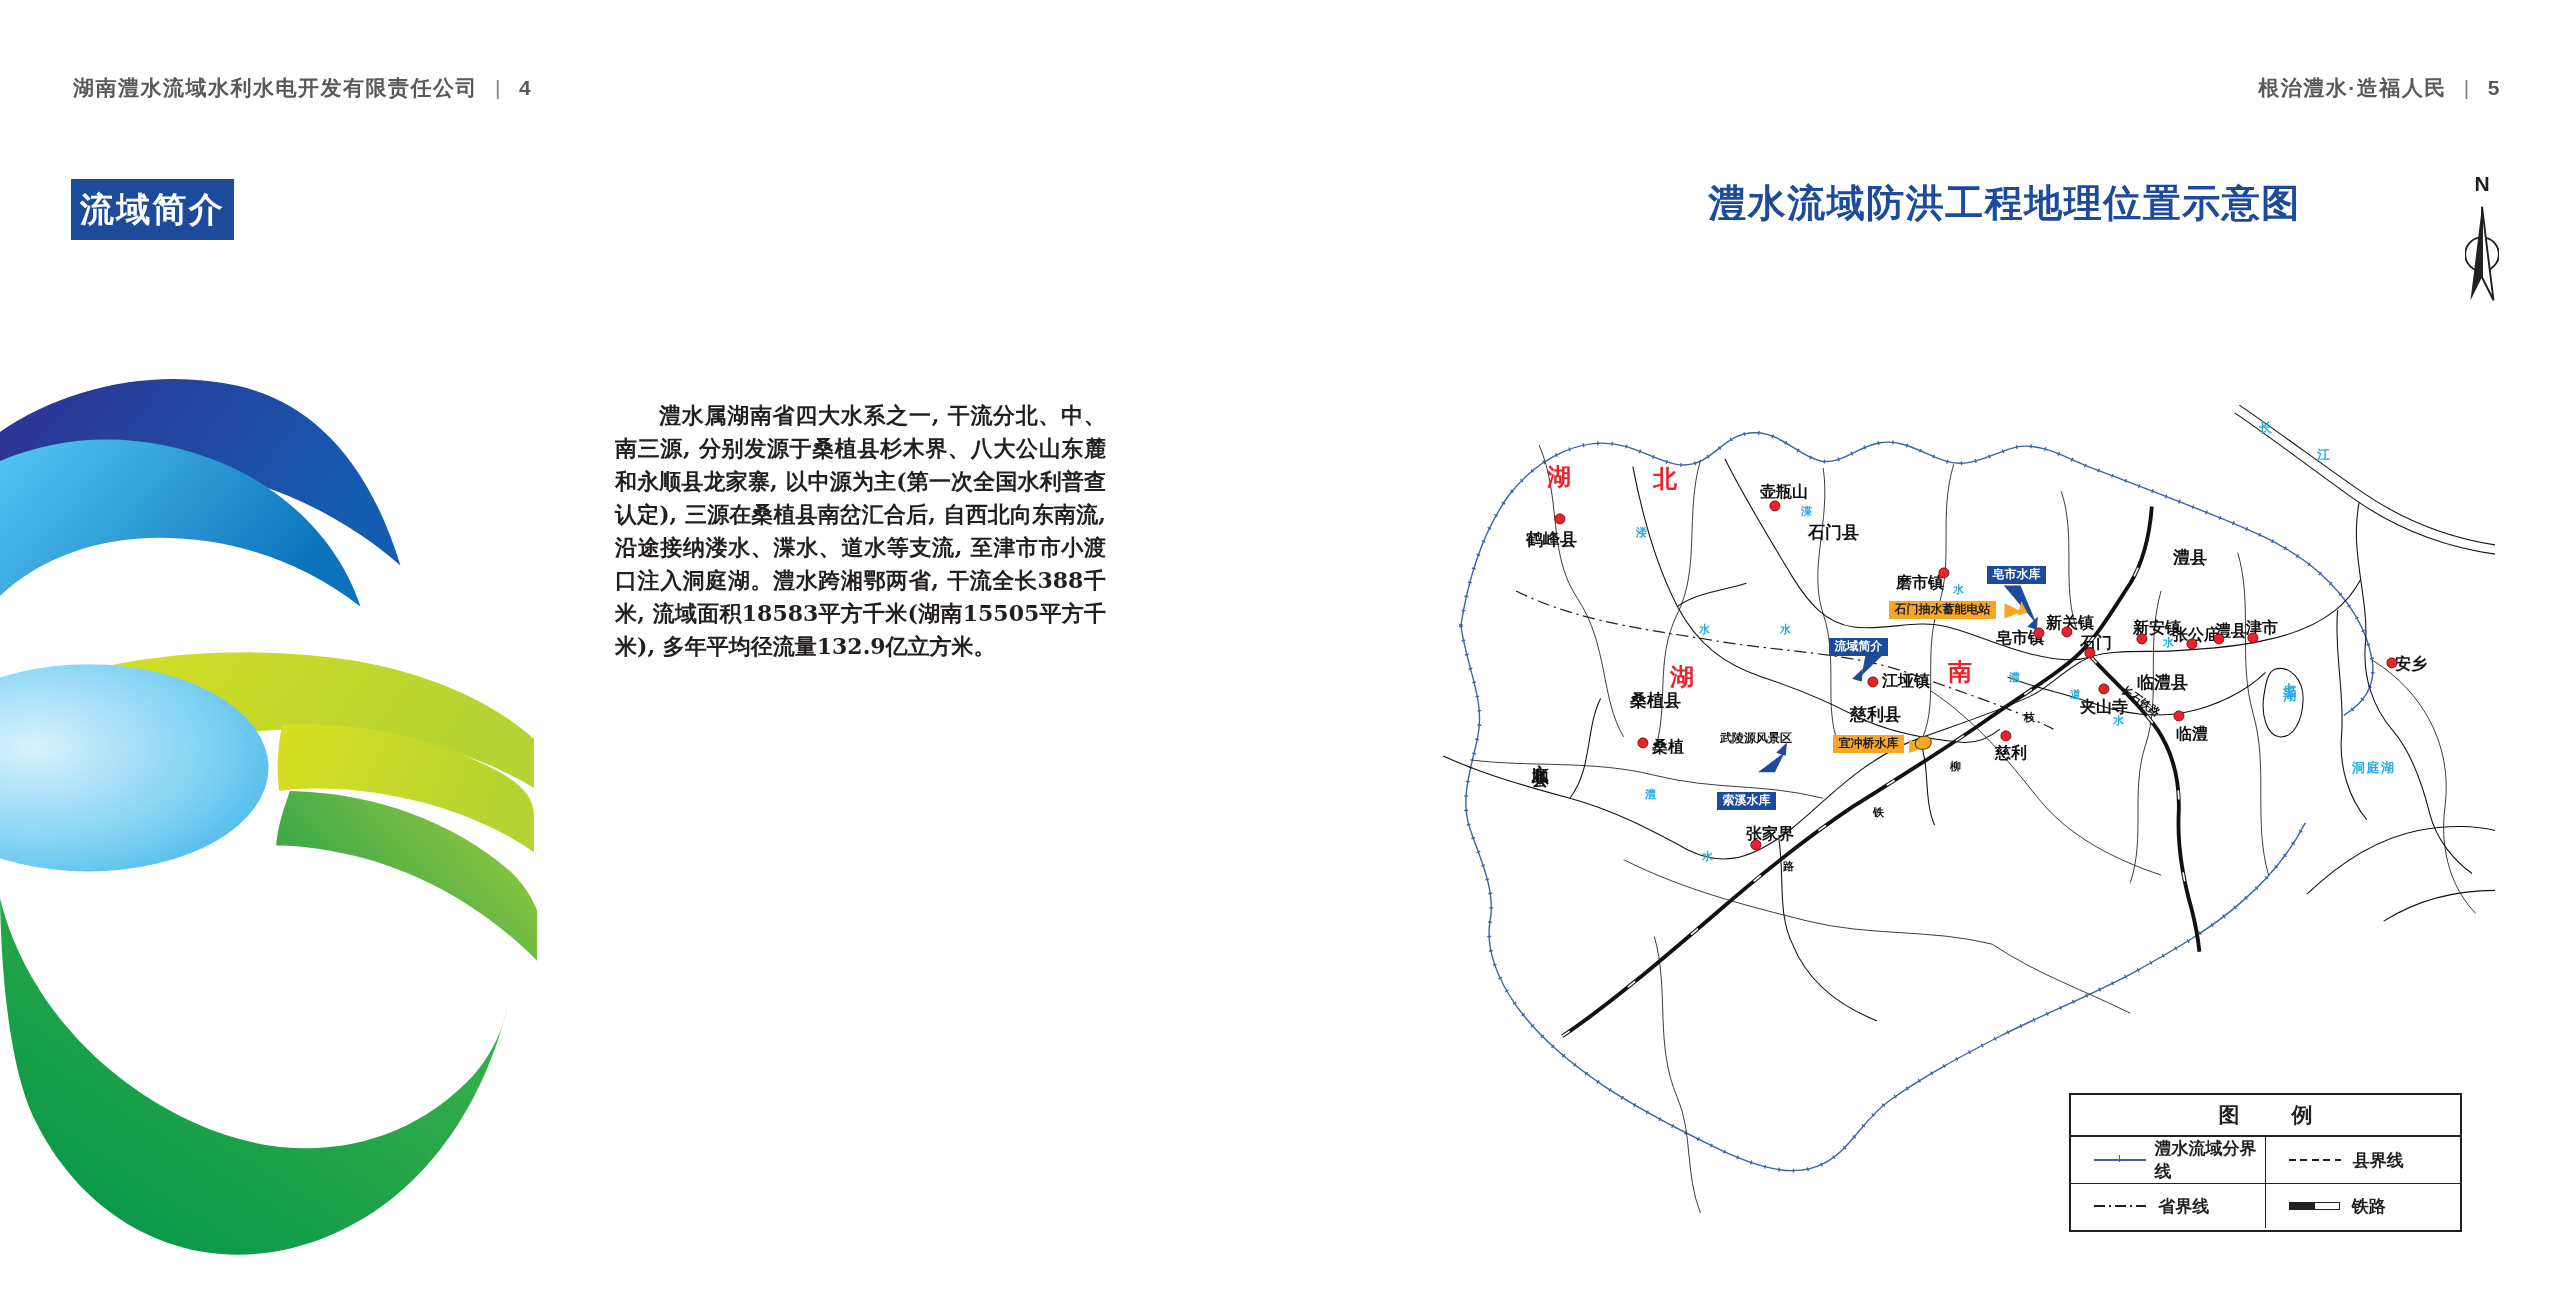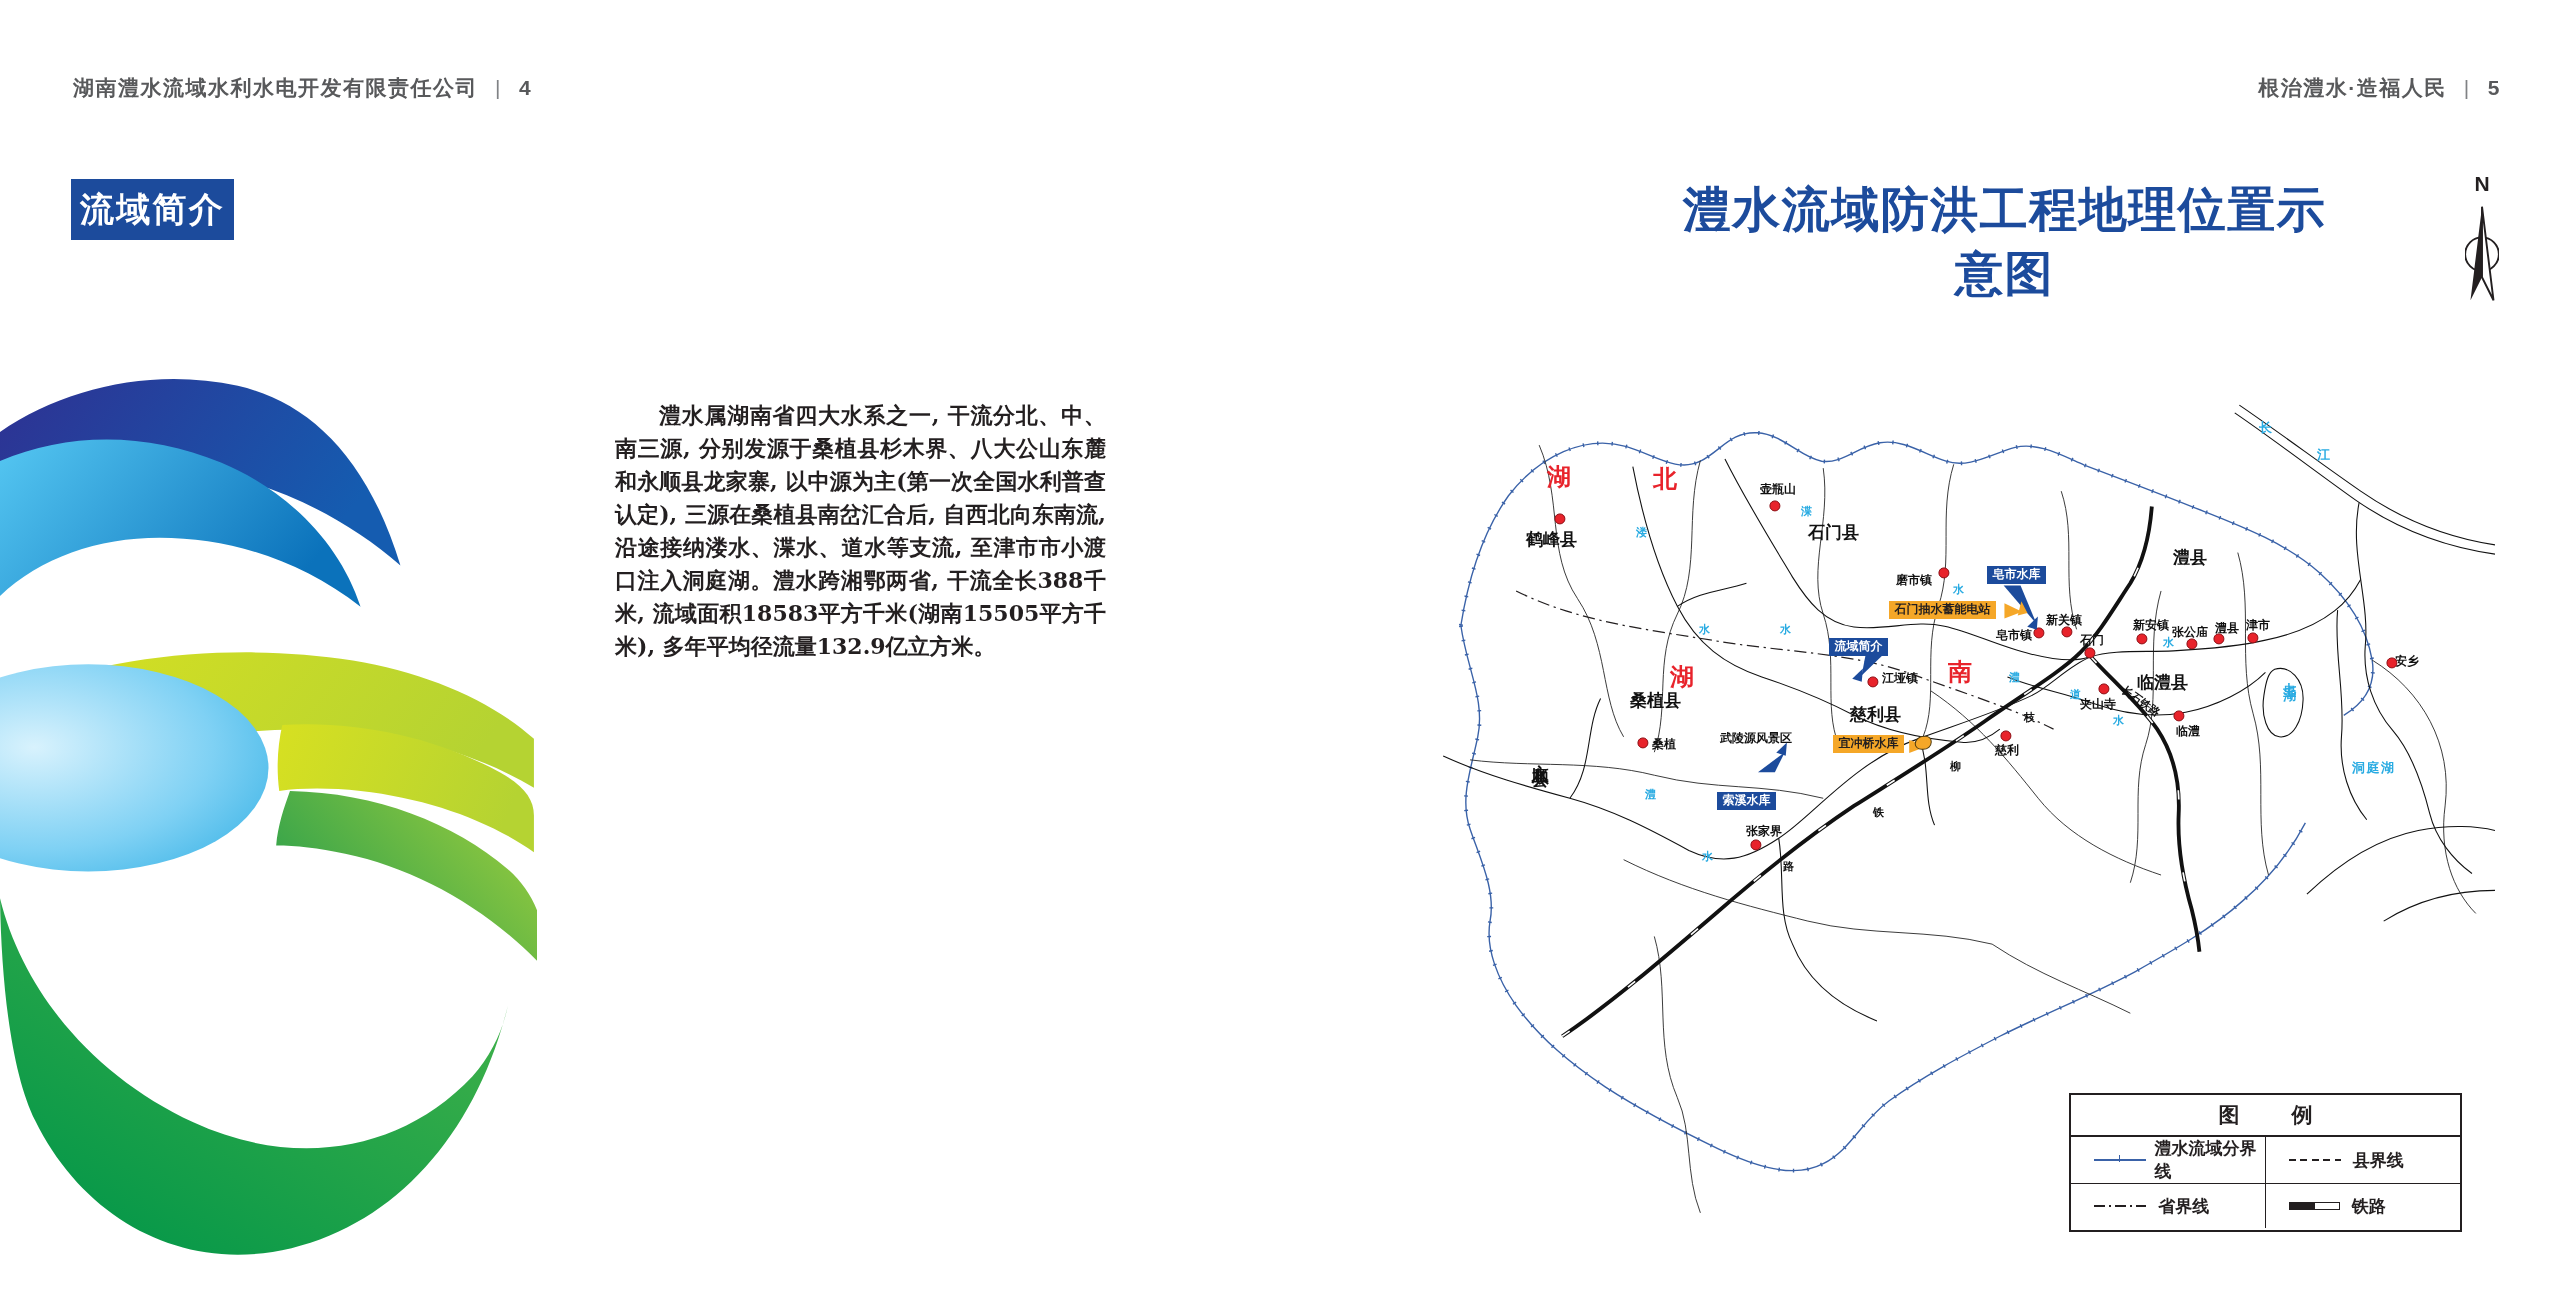--- a/index.html
+++ b/index.html
@@ -15,31 +15,31 @@
     color:#ffffff;font-size:34px;font-weight:900;display:flex;align-items:center;justify-content:center;
     letter-spacing:2.3px;}
   
   #body-text{position:absolute;left:615px;top:399px;width:491px;text-align:justify;
     font-family:"DejaVu Serif","Liberation Serif",serif;}
   #body-text p{font-size:22px;line-height:33px;font-weight:700;margin:0 0 29px 0;text-indent:2em;color:#231f20;}
   
   #logo{position:absolute;left:0;top:361px;}
   
   #map-title{position:absolute;left:1682px;top:178px;width:645px;text-align:center;
-    font-size:48px;font-weight:900;color:#1c4b9c;letter-spacing:1.5px;}
+    font-size:38px;font-weight:900;color:#1c4b9c;letter-spacing:1.5px;}
   #compass{position:absolute;left:2462px;top:172px;width:40px;text-align:center;}
   #compass .n{font-size:21px;font-weight:900;color:#231f20;}
   
   #map{position:absolute;left:1424px;top:399px;width:1071px;height:906px;}
   #map svg{position:absolute;left:0;top:0;}
   #map-labels{position:absolute;left:0;top:0;width:100%;height:100%;}
   .map-label{position:absolute;white-space:nowrap;line-height:1.1;}
   .lbl-province{color:#e8232b;font-size:24px;font-weight:900;letter-spacing:0.8px;}
   .lbl-county{color:#111;font-size:17px;font-weight:900;}
-  .lbl-town{color:#111;font-size:12px;font-weight:800;}
+  .lbl-town{color:#111;font-size:16px;font-weight:800;}
   .lbl-river{color:#29abe2;font-size:11px;font-weight:900;}
   .lbl-water{color:#29abe2;font-size:13px;font-weight:900;letter-spacing:1.5px;}
   .lbl-res-blue{background:#1c4b9c;color:#fff;font-size:12px;font-weight:800;padding:2.3px 5.4px;}
   .lbl-res-orange{background:#f5a728;color:#231f20;font-size:12px;font-weight:800;padding:2.3px 5.4px;}
   .lbl-poi{color:#111;font-size:12px;font-weight:800;}
   .lbl-rail{color:#111;font-size:11px;font-weight:800;}
   .vertical{writing-mode:vertical-rl;letter-spacing:3.1px;}
   .city-dot{position:absolute;width:9.2px;height:9.2px;border-radius:50%;background:#e8232b;
     border:0.8px solid #8d1016;transform:translate(-50%,-50%);}
   .sym{position:absolute;transform:translate(-50%,-50%);}

